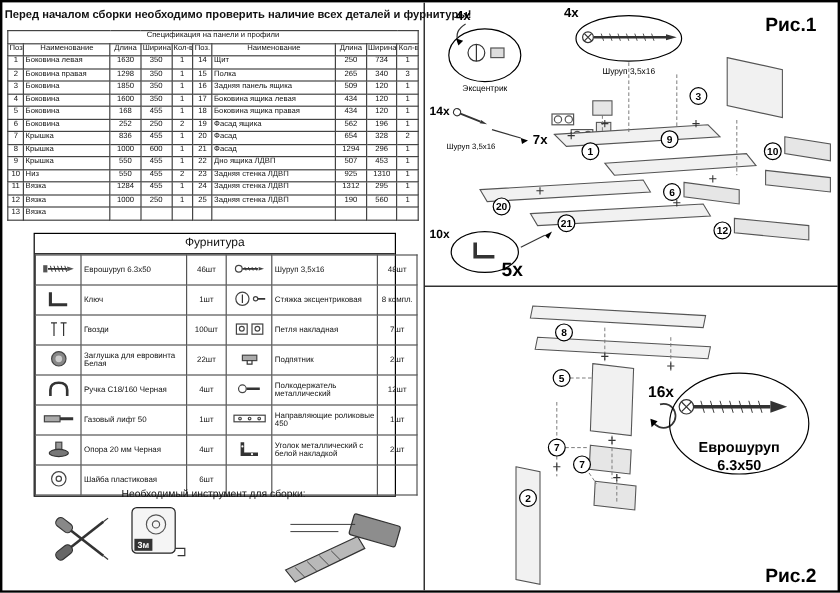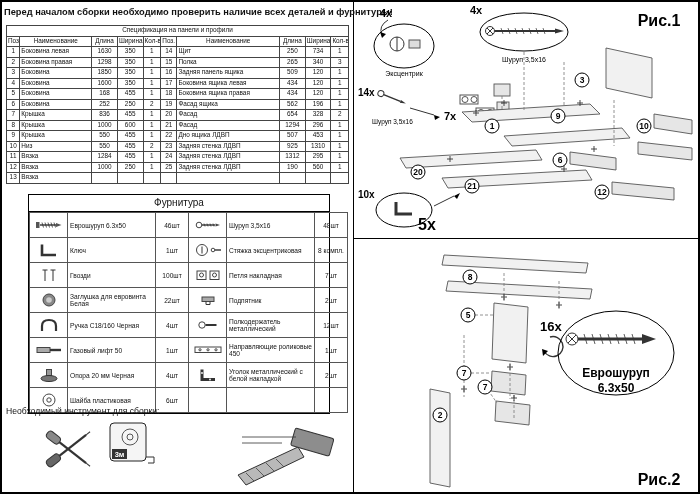--- a/index.html
+++ b/index.html
@@ -27,21 +27,21 @@
   .hw-box { position:absolute; top:192px; left:26px; width:300px; border:1px solid #000; background:#fff; }
   .hw-title { text-align:center; font-size:10px; padding:2px 0 3px; border-bottom:1px solid #000; }
   table.hw { width:100%; border-collapse:collapse; table-layout:fixed; }
   table.hw td { border:1px solid #555; font-size:6.6px; padding:1px 2px; height:22px; overflow:hidden; }
   td.icon-cell { width:33px; text-align:center; }
   td.name-cell { width:83px; }
   td.qty-cell  { width:28px; text-align:center; font-size:7px; }
 
   
   .tools { position:absolute; top:404px; left:4px; width:344px; }
-  .tools-title { text-align:left; font-size:8.6px; margin:0 0 1px 0; }
+  .tools-title { text-align:center; font-size:8.6px; margin:0 0 1px 0; }
   .tools svg { display:block; }
 
   
   .fig1 { position:absolute; left:352px; top:0; width:348px; height:237px; border-bottom:1px solid #000; box-sizing:border-box; }
   .fig2 { position:absolute; left:352px; top:237px; width:348px; height:253px; }
   svg { font-family:"Liberation Sans", sans-serif; }
 
   .panel { fill:#f1f1f1; stroke:#555; stroke-width:0.9; }
   .panel2 { fill:#e6e6e6; stroke:#555; stroke-width:0.9; }
   .dash { stroke:#777; stroke-width:0.8; stroke-dasharray:3 2; fill:none; }

